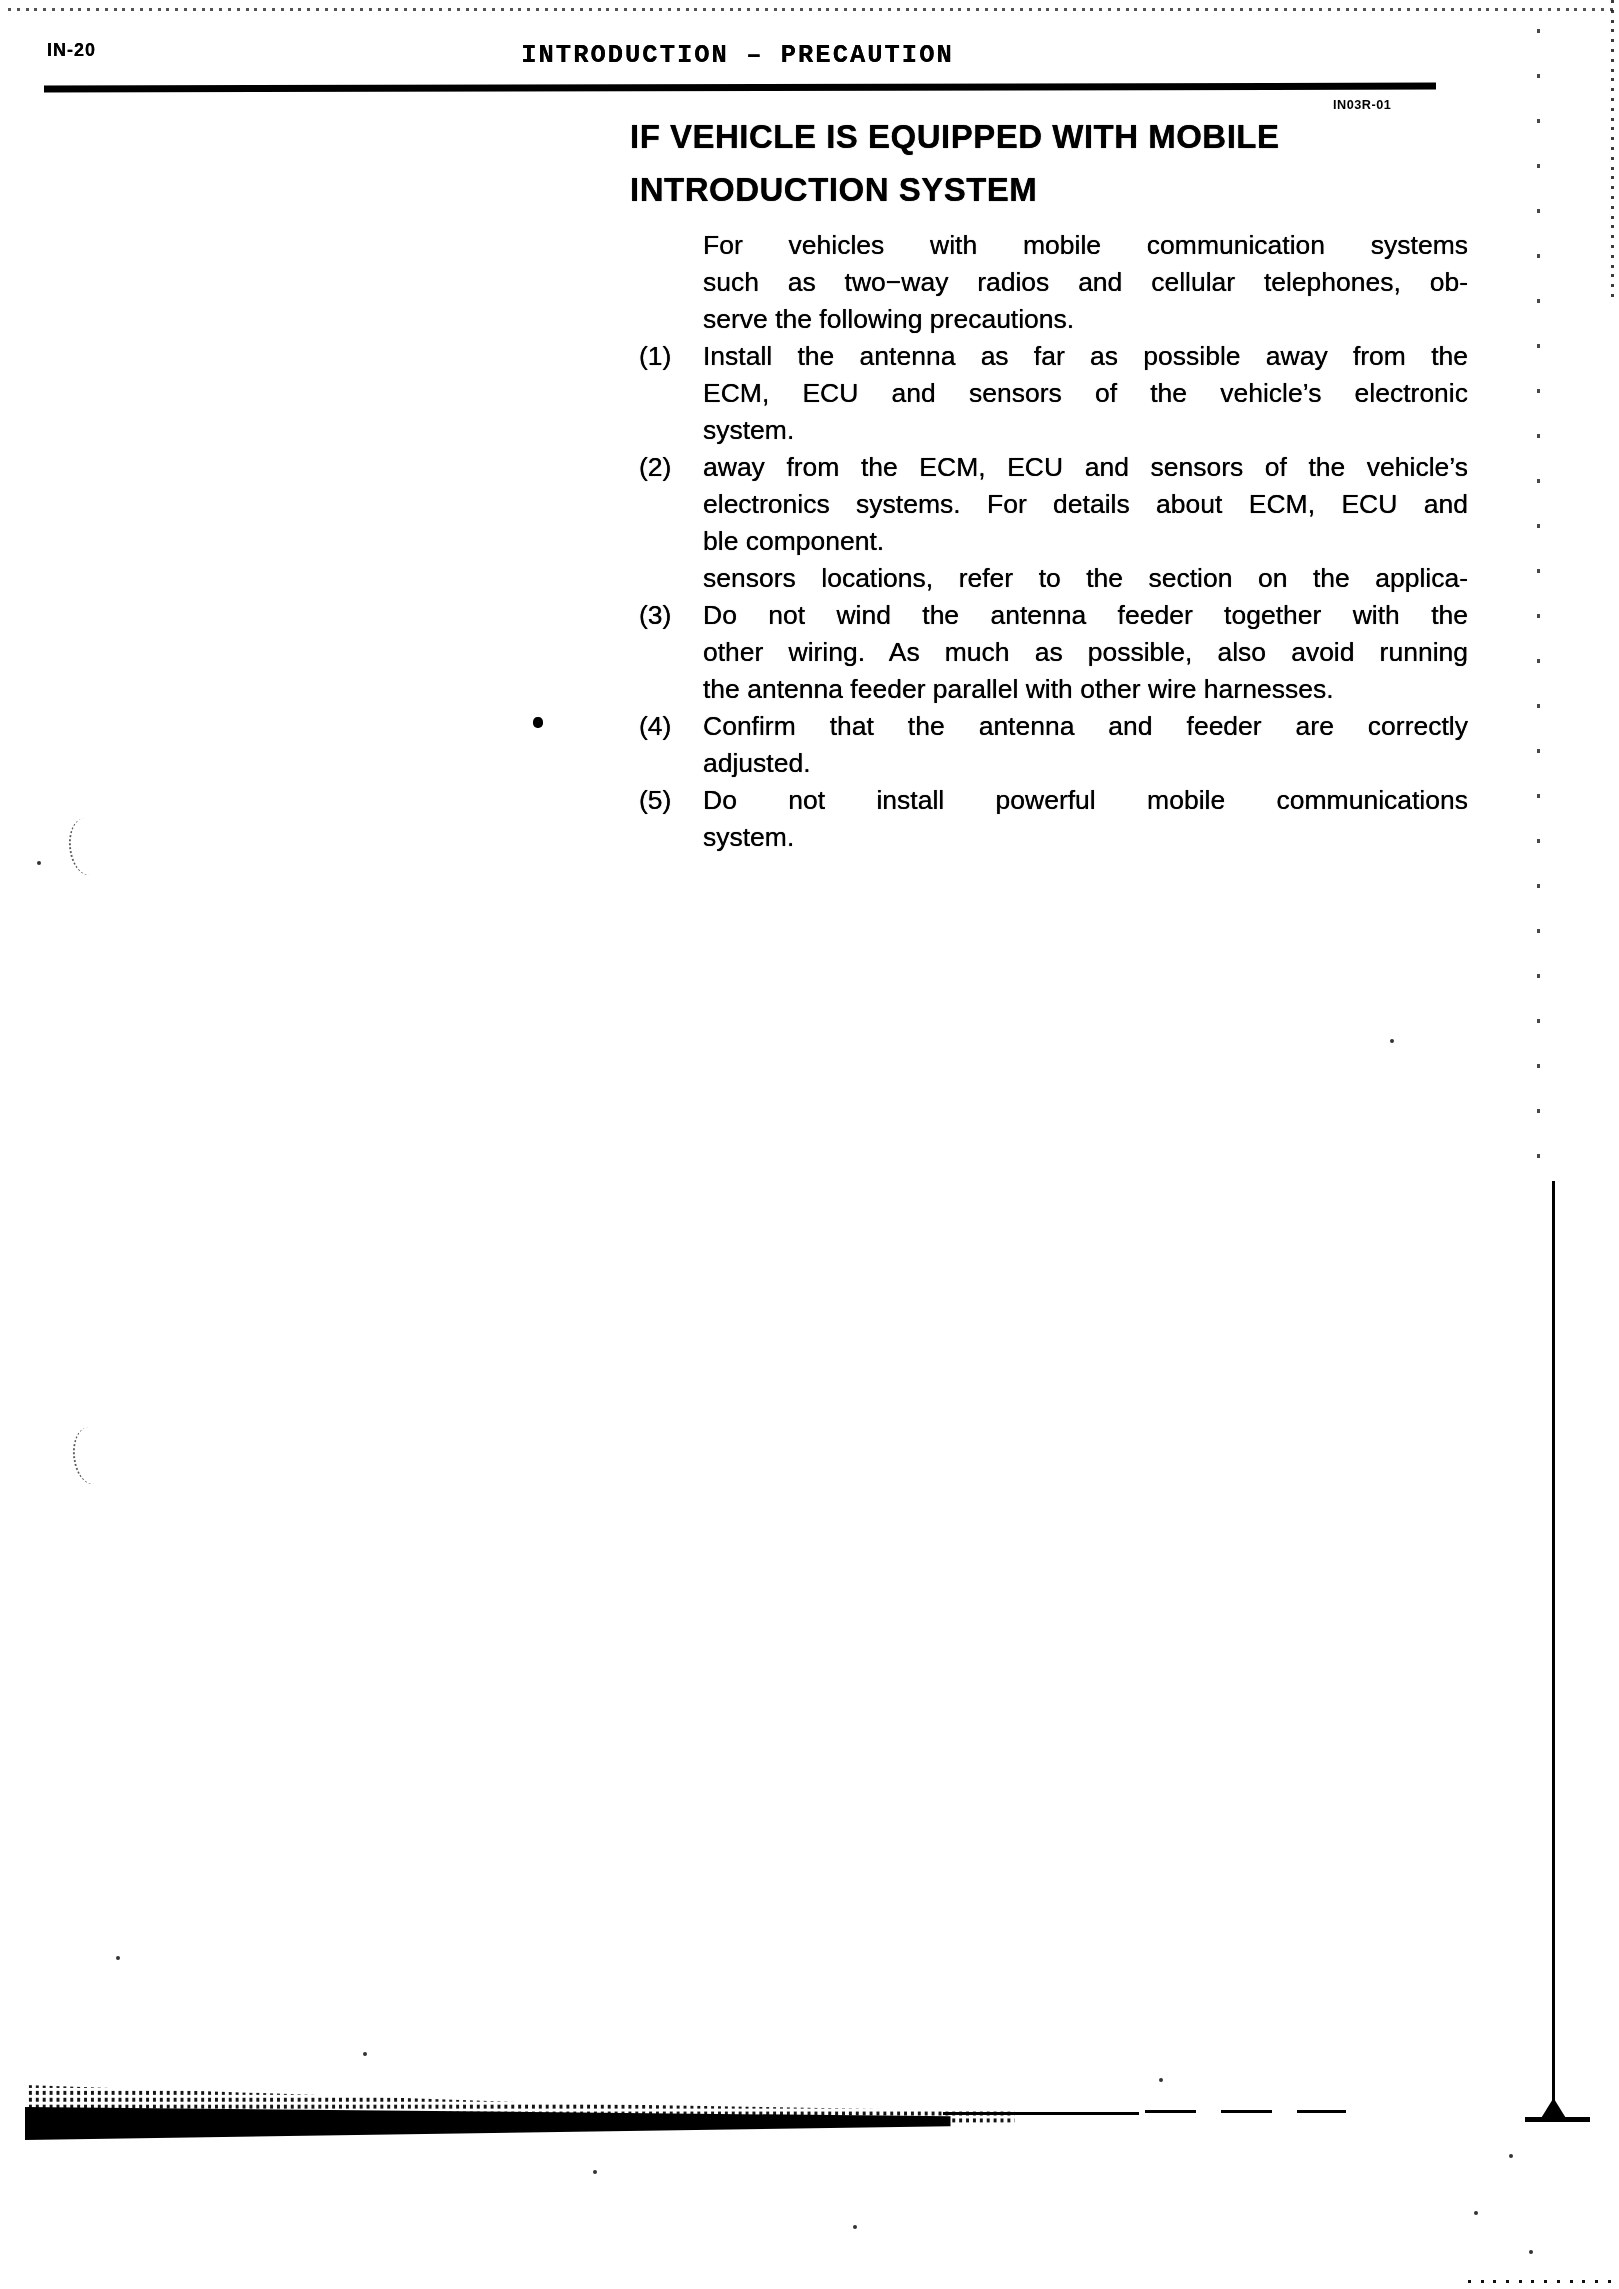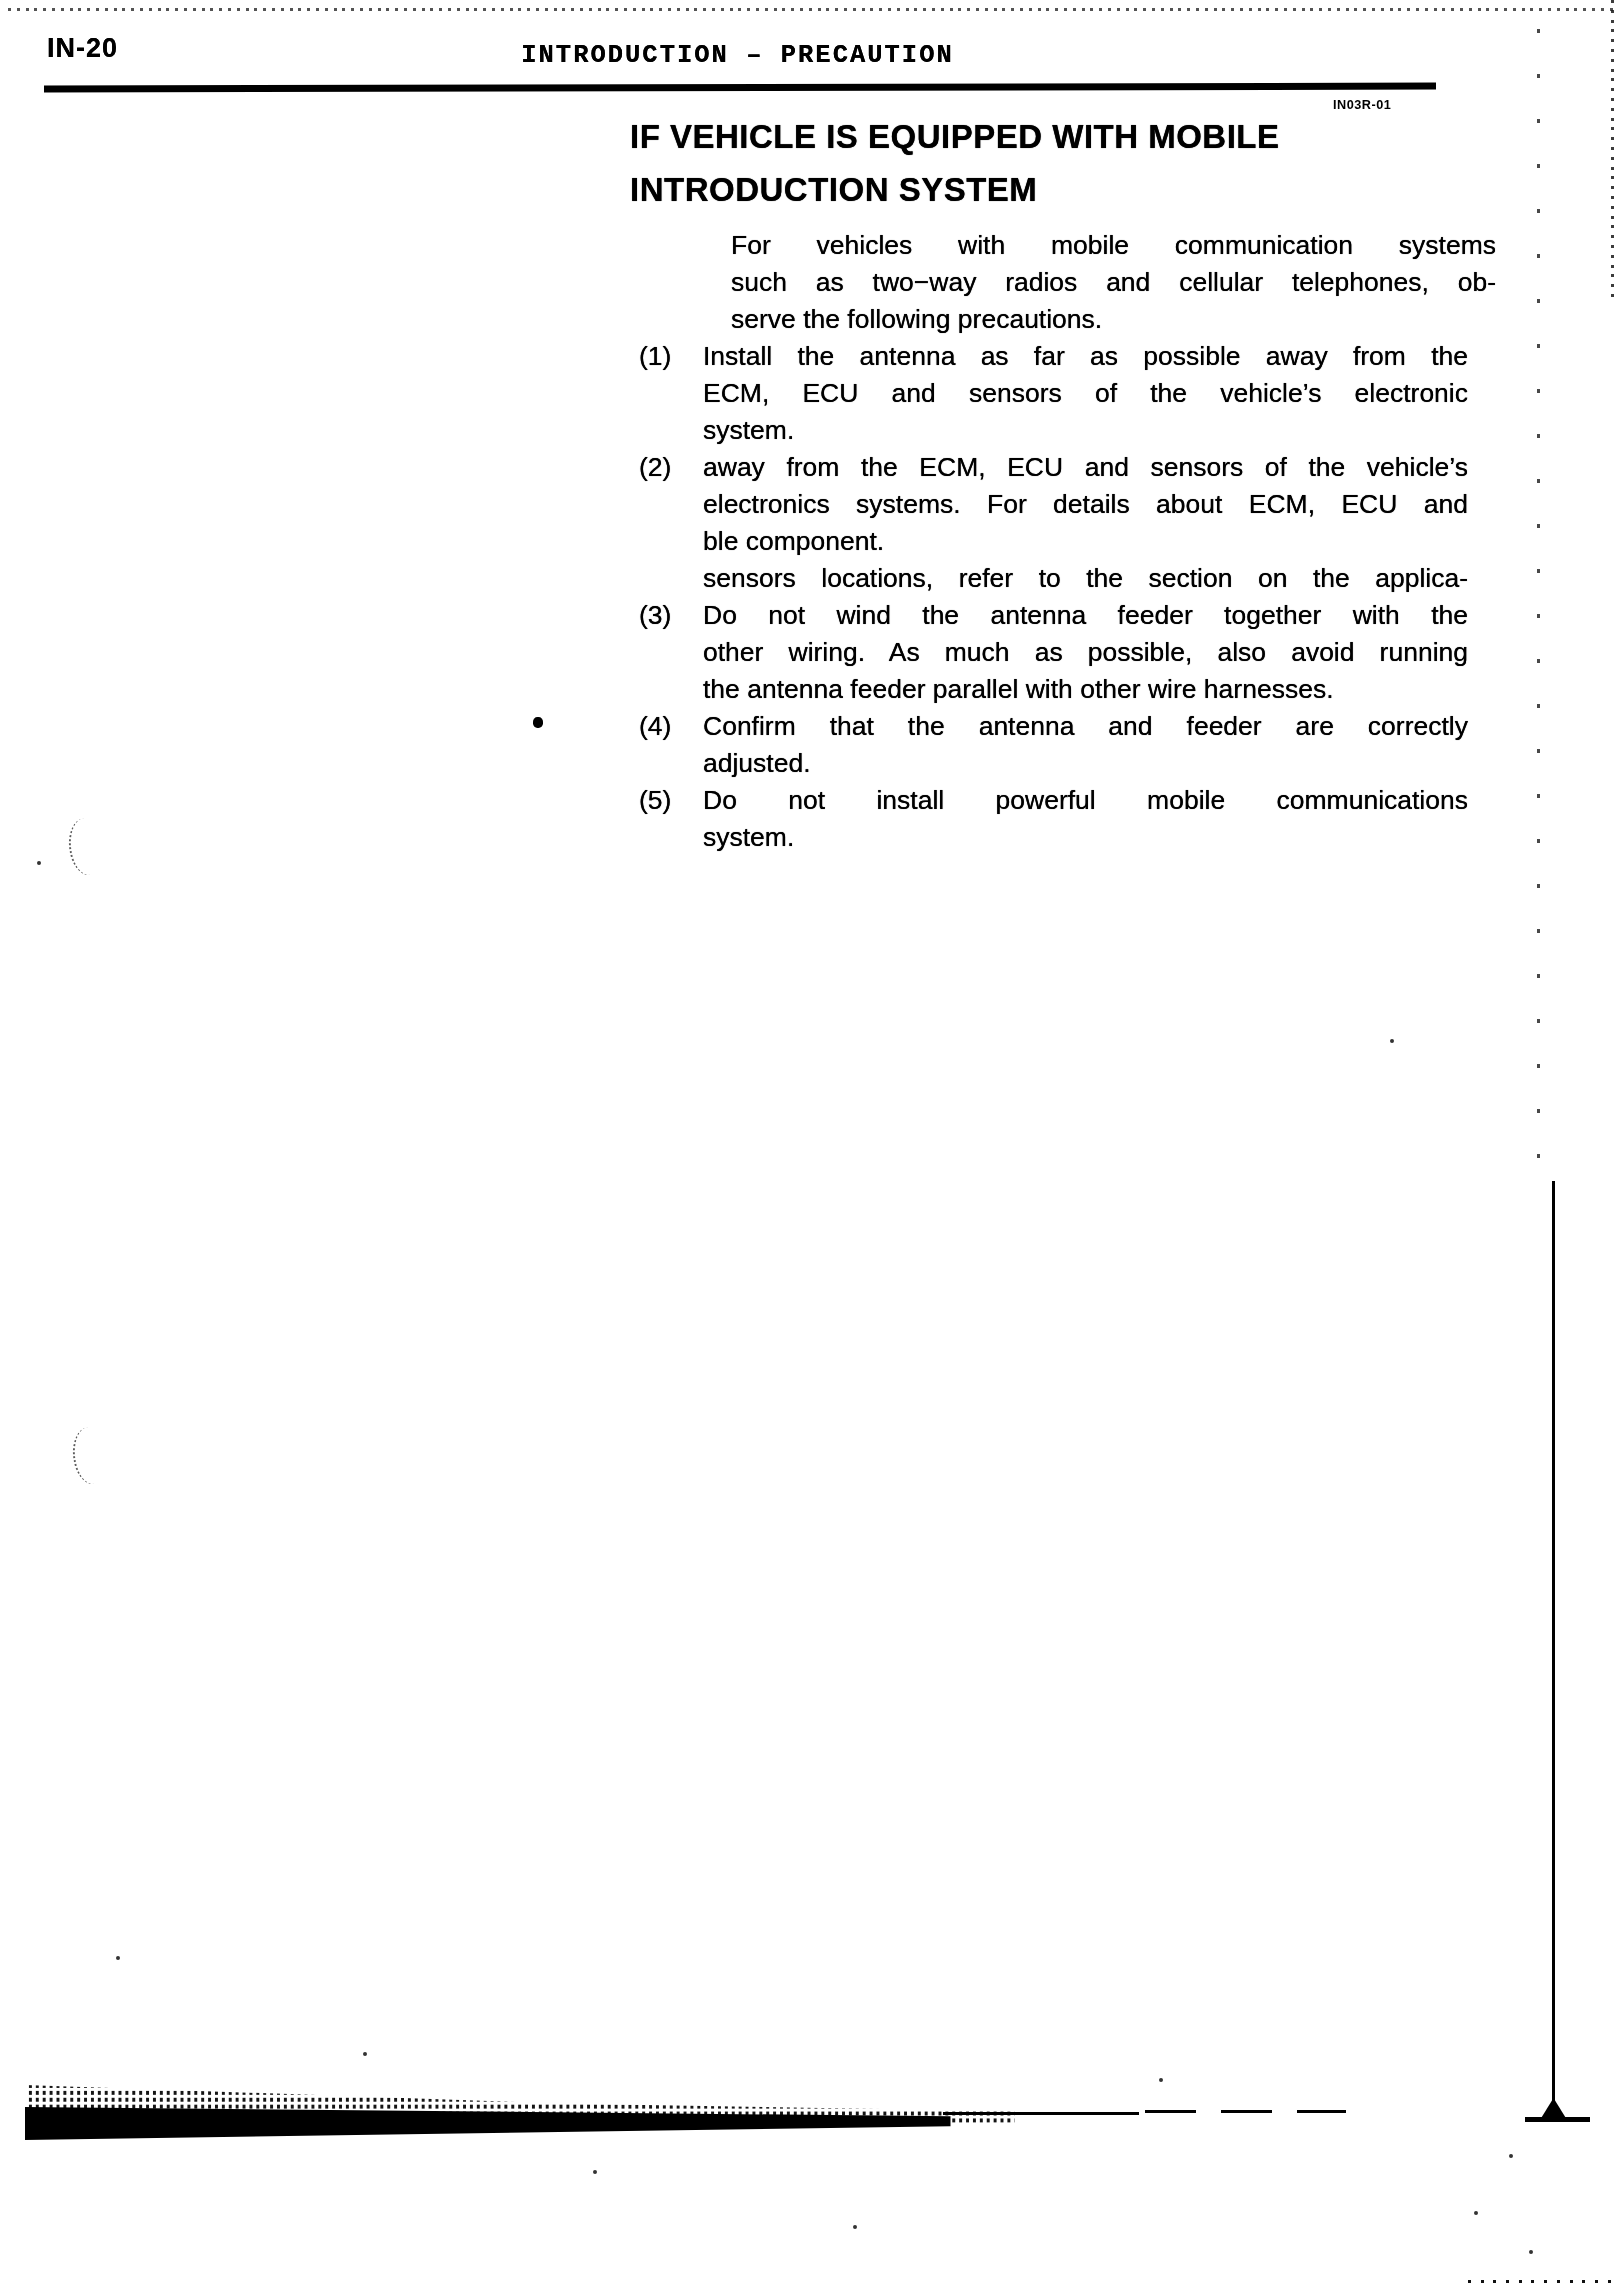--- a/index.html
+++ b/index.html
@@ -6,22 +6,22 @@
   .page{
     position:relative;
     width:1619px;height:2290px;
     background:#ffffff;
     font-family:"Liberation Sans", sans-serif;
     color:#000;
     overflow:hidden;
   }
   
   .page-code{
-    position:absolute;left:47px;top:33px;
-    font-size:27px;font-weight:bold;letter-spacing:1px;
+    position:absolute;left:47px;top:40px;
+    font-size:18px;font-weight:bold;letter-spacing:1px;
     text-shadow:0 0 0.6px #000;
   }
   .running-head{
     position:absolute;left:44px;top:41px;width:1387px;
     text-align:center;
     font-size:25.5px;font-weight:bold;letter-spacing:2px;
     text-shadow:0 0 0.6px #000;
     font-family:Liberation Mono, monospace;
   }
   .head-rule{
@@ -41,21 +41,21 @@
     text-shadow:0 0 0.8px #000;
   }
   .section-heading .tline{line-height:53px;}
   
   .body-copy{
     position:absolute;left:639px;top:227px;width:829px;
     font-size:26.5px;
     text-shadow:0 0 0.7px #000;
   }
   .tline{line-height:37px;white-space:pre-wrap;}
-  .intro{margin-left:92px;width:765px;}
+  .intro{margin-left:64px;width:765px;}
   .just .tline{text-align:justify;text-align-last:justify;}
   .just .tline.tline-last{text-align:right;text-align-last:left;}
   .list-item{display:flex;align-items:flex-start;}
   .item-num{flex:0 0 64px;line-height:37px;}
   .item-body{flex:1 1 auto;width:765px;}
   
   .artifact{position:absolute;}
   .dotline-top{
     left:7.8px;top:7.8px;width:1607px;height:2.9px;
     background:repeating-linear-gradient(90deg,#1a1a1a 0 2.9px,transparent 2.9px 8.8px);

